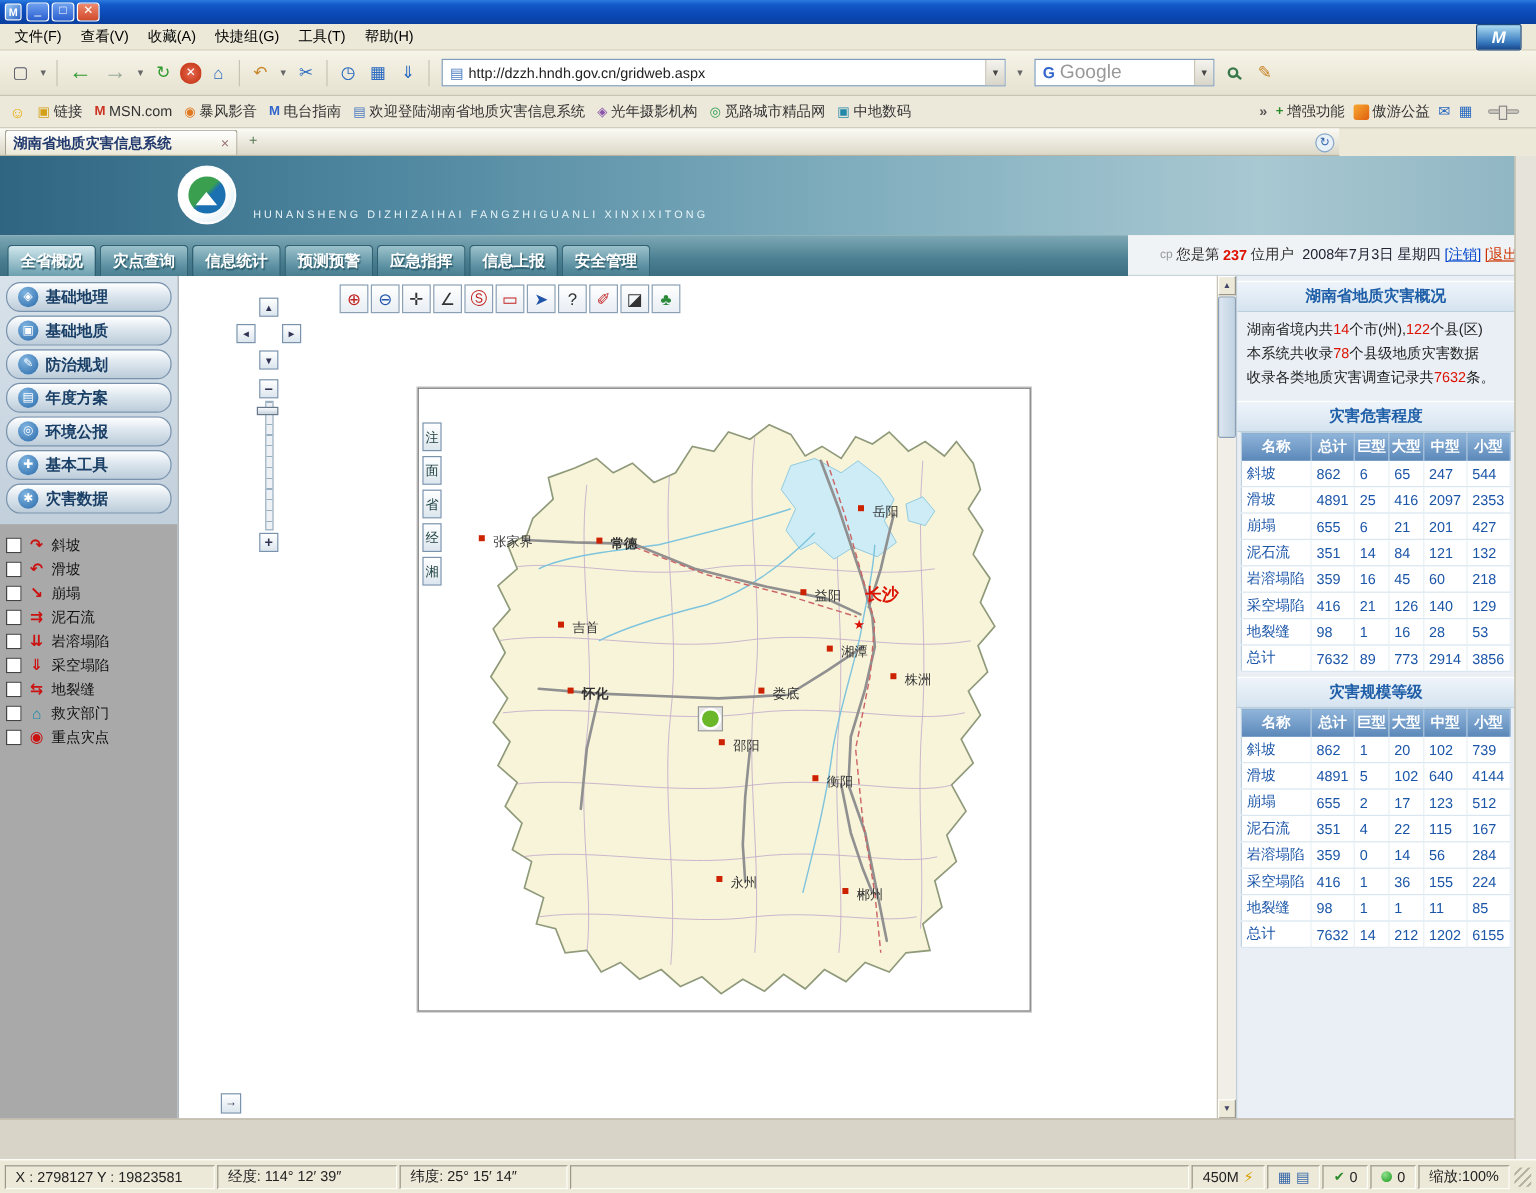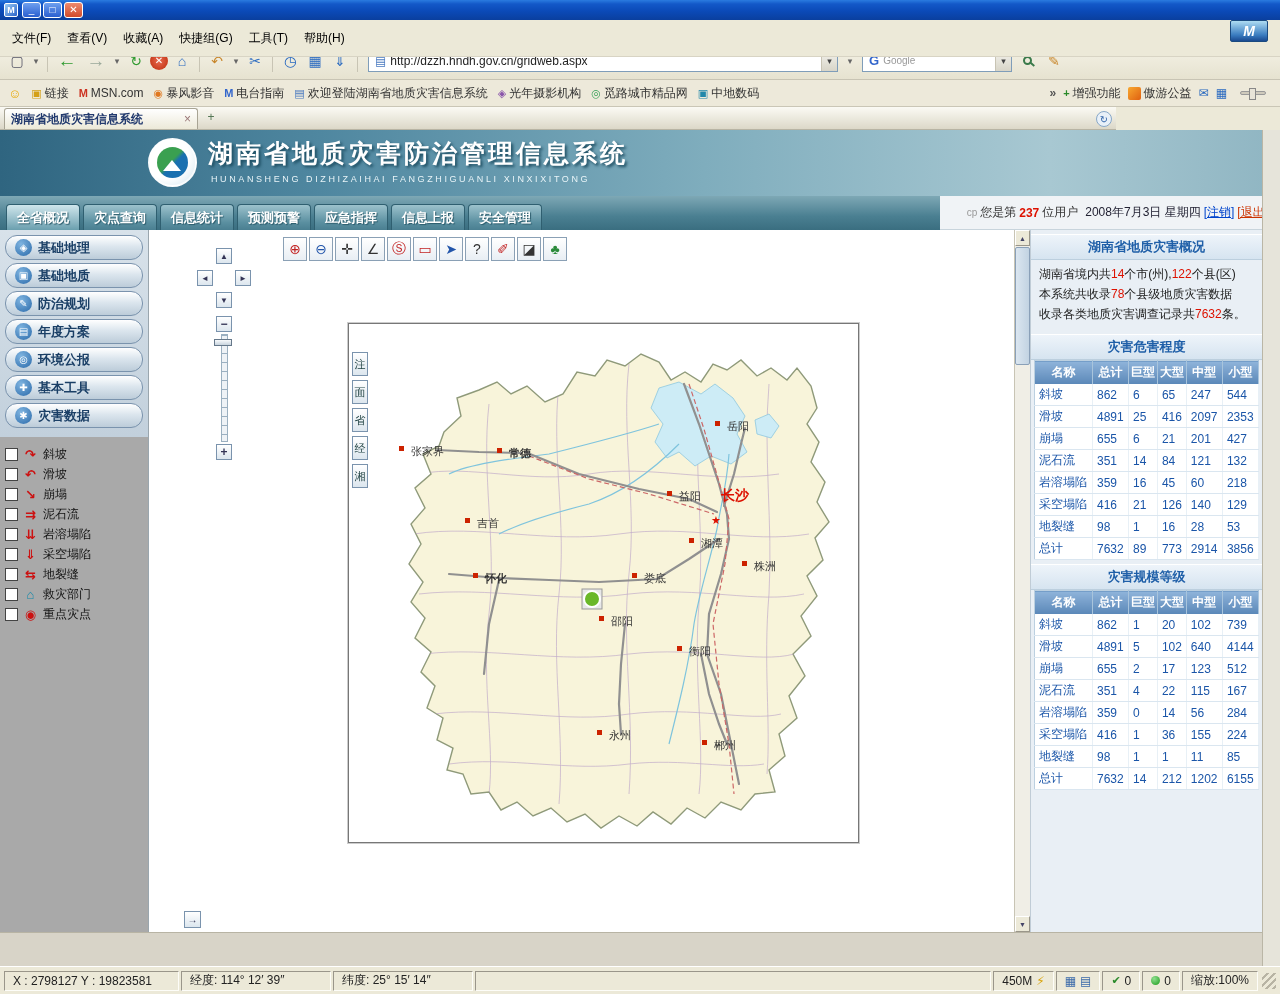--- a/index.html
+++ b/index.html
@@ -12,21 +12,21 @@
     display:flex; align-items:center; padding:0 4px; color:#fff; z-index:30; }
   .tb-icon { width:14px; height:14px; background:linear-gradient(135deg,#9ccdf5,#2a62c8); border:1px solid #fff;
     border-radius:2px; font-size:9px; line-height:12px; text-align:center; font-weight:bold; margin-right:4px; }
   .tb-title { font-size:12px; font-weight:bold; text-shadow:1px 1px 1px #05306e; flex:1; white-space:nowrap; }
   .win-btns { display:flex; gap:2px; }
   .wb { width:19px; height:16px; border:1px solid #fff; border-radius:3px; font-size:10px; line-height:13px;
     text-align:center; color:#fff; background:linear-gradient(180deg,#6ea0ef,#2a5fd0); }
   .wb.close { background:linear-gradient(180deg,#ef8a6e,#d04a2a); }
 
   
-  .menubar { position:absolute; top:20px; left:0; width:1280px; height:37px; background:#ece9d8;
+  .menubar { position:absolute; top:20px; left:0; width:1280px; height:22px; background:#ece9d8;
     border-bottom:1px solid #d8d4c4; display:flex; align-items:center; padding-left:4px; z-index:20; }
   .menu-item { font-size:12px; padding:2px 8px; color:#000; }
   .mx-logo { position:absolute; top:0; right:12px; width:38px; height:22px;
     background:linear-gradient(180deg,#aedcf2,#3a7cc0 70%,#1a4a90); border:1px solid #1a4a80; border-radius:2px;
     color:#fff; font-size:14px; font-weight:bold; font-style:italic; display:flex; align-items:center; justify-content:center; }
 
   
   .toolbar { position:absolute; top:42px; left:0; width:1280px; height:38px;
     background:linear-gradient(180deg,#f6f4e8,#e6e2d0); border-bottom:1px solid #c8c4b4;
     display:flex; align-items:center; padding:0 6px; gap:3px; }
@@ -39,21 +39,21 @@
   .ti.dd { min-width:10px; font-size:9px; color:#666; }
   .tsep { width:1px; height:22px; background:#c8c4b4; margin:0 3px; }
   .addr { flex:1; max-width:470px; height:23px; background:#fff; border:1px solid #7f9db9;
     display:flex; align-items:center; padding:0 0 0 2px; margin:0 4px; }
   .addr-fav { font-size:12px; color:#4a7ac0; margin:0 4px; }
   .addr-input { flex:1; border:none; outline:none; font-size:12px; color:#222; background:transparent; font-family:inherit; }
   .addr-dd { width:16px; height:100%; display:flex; align-items:center; justify-content:center; font-size:9px; color:#444;
     background:linear-gradient(180deg,#f4f3ee,#d8d5c8); border-left:1px solid #c8c4b4; }
   .gbox { width:150px; height:23px; background:#fff; border:1px solid #7f9db9; display:flex; align-items:center; padding-left:2px; margin-left:4px; }
   .g-logo { font-size:13px; font-weight:bold; color:#3366cc; margin:0 4px; }
-  .g-text { flex:1; font-size:10px; color:#999; }
+  .g-text { flex:1; font-size:16px; color:#999; }
   .mag { width:9px; height:9px; border:2px solid #3a7a4a; border-radius:50%; position:relative; margin:0 8px 0 8px; }
   .mag::after { content:""; position:absolute; width:6px; height:2px; background:#3a7a4a; right:-5px; bottom:-2px; transform:rotate(40deg); }
 
   
   .linksbar { position:absolute; top:80px; left:0; width:1280px; height:27px; background:#ede9da;
     border-bottom:1px solid #cac6b6; display:flex; align-items:center; padding:0 8px; gap:10px; font-size:12px; color:#333; }
   .lb-smiley { color:#e8a800; font-size:13px; }
   .lb-item { display:flex; align-items:center; gap:3px; white-space:nowrap; }
   .lb-item i { font-style:normal; font-size:11px; }
   .lb-right { margin-left:auto; display:flex; align-items:center; gap:7px; }
@@ -295,21 +295,20 @@
     <span class="tab-close">×</span>
   </div>
   <span class="tab-new">+</span>
   <span class="tab-right-ico">↻</span>
 </div>
 
 <div class="page-header">
   <div class="hdr-logo">
       <div class="hdr-logo-inner"></div>
     </div>
-  <div class="hdr-title">湖南省地质灾害防治管理信息系统</div>
   <div class="hdr-sub">HUNANSHENG DIZHIZAIHAI FANGZHIGUANLI XINXIXITONG</div>
 </div>
 
 <div class="nav-row">
   <div class="nav-tabs">
     <span class="nav-tab active">全省概况</span>
     <span class="nav-tab">灾点查询</span>
     <span class="nav-tab">信息统计</span>
     <span class="nav-tab">预测预警</span>
     <span class="nav-tab">应急指挥</span>

